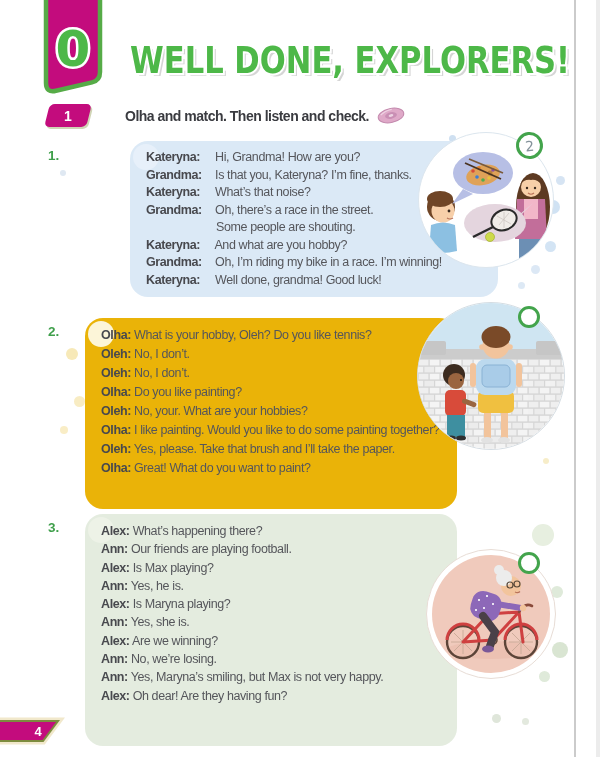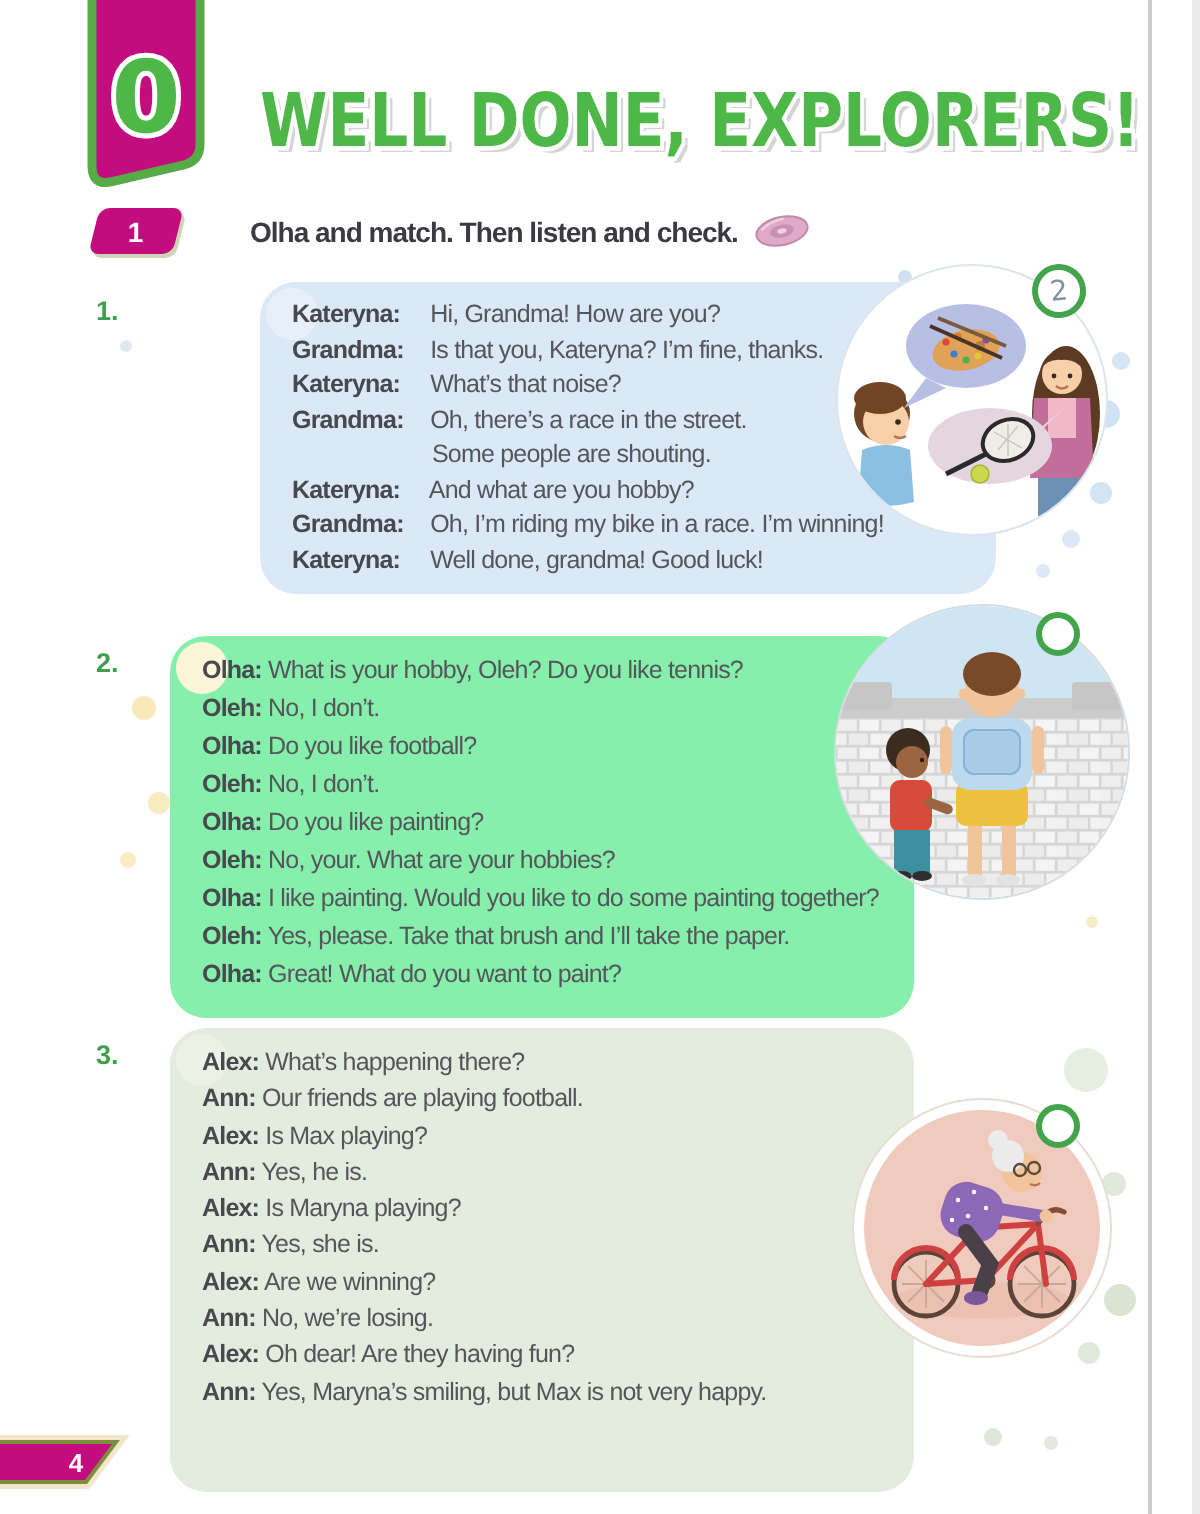--- a/index.html
+++ b/index.html
@@ -23,21 +23,21 @@
   .ex-badge span{transform:skewX(14deg);color:#fff;font-weight:bold;font-size:14px;}
   .ex-row{position:absolute;left:125px;top:106px;display:flex;align-items:center;gap:7px;}
   .ex-text{font-weight:bold;color:#3a3b40;font-size:14px;letter-spacing:-0.5px;}
 
   
   .dlg-num{position:absolute;left:48px;font-weight:bold;color:#3f9f4b;font-size:13.5px;}
   .num1{top:148px;} .num2{top:324px;} .num3{top:520px;}
   .blob{position:absolute;border-radius:18px;color:#55565b;font-size:12.5px;letter-spacing:-0.4px;}
   .blob .inner{position:relative;padding:8px 0 0 16px;}
   .blob1{left:85px;top:141px;width:368px;height:156px;background:#dbe9f6;margin-left:45px;}
-  .blob2{left:85px;top:318px;width:372px;height:191px;background:#86efac;}
+  .blob2{left:85px;top:318px;width:372px;height:191px;background:#eab308;}
   .blob3{left:85px;top:514px;width:372px;height:232px;background:#e4ecdf;}
   .line{white-space:nowrap;}
   .dlg1 .line{line-height:17.5px;}
   .dlg2 .line{line-height:19px;}
   .dlg3 .line{line-height:18.3px;}
   .spk{font-weight:bold;color:#48494e;}
   .dlg1 .spk{display:inline-block;width:66px;}
   .dlg1 .cont{padding-left:70px;}
   .corner{position:absolute;border-radius:50%;}
 
@@ -126,42 +126,41 @@
         <div class="line"><span class="spk">Kateryna:</span> <span class="utt">And what are you hobby?</span></div>
         <div class="line"><span class="spk">Grandma:</span> <span class="utt">Oh, I’m riding my bike in a race. I’m winning!</span></div>
         <div class="line"><span class="spk">Kateryna:</span> <span class="utt">Well done, grandma! Good luck!</span></div>
       </div>
   </div>
   <div class="blob blob2 dlg2">
     <div class="corner" style="left:3px;top:3px;width:26px;height:26px;background:#fcf5d8;"></div>
     <div class="inner">
         <div class="line"><span class="spk">Olha:</span> <span class="utt">What is your hobby, Oleh? Do you like tennis?</span></div>
         <div class="line"><span class="spk">Oleh:</span> <span class="utt">No, I don’t.</span></div>
-        <div class="line"><span class="spk">Olha:</span> <span class="utt">Do you like football?</span></div>
         <div class="line"><span class="spk">Oleh:</span> <span class="utt">No, I don’t.</span></div>
         <div class="line"><span class="spk">Olha:</span> <span class="utt">Do you like painting?</span></div>
         <div class="line"><span class="spk">Oleh:</span> <span class="utt">No, your. What are your hobbies?</span></div>
         <div class="line"><span class="spk">Olha:</span> <span class="utt">I like painting. Would you like to do some painting together?</span></div>
         <div class="line"><span class="spk">Oleh:</span> <span class="utt">Yes, please. Take that brush and I’ll take the paper.</span></div>
         <div class="line"><span class="spk">Olha:</span> <span class="utt">Great! What do you want to paint?</span></div>
       </div>
   </div>
   <div class="blob blob3 dlg3">
     <div class="corner" style="left:3px;top:3px;width:26px;height:26px;background:#edf2e7;"></div>
     <div class="inner">
         <div class="line"><span class="spk">Alex:</span> <span class="utt">What’s happening there?</span></div>
         <div class="line"><span class="spk">Ann:</span> <span class="utt">Our friends are playing football.</span></div>
         <div class="line"><span class="spk">Alex:</span> <span class="utt">Is Max playing?</span></div>
         <div class="line"><span class="spk">Ann:</span> <span class="utt">Yes, he is.</span></div>
         <div class="line"><span class="spk">Alex:</span> <span class="utt">Is Maryna playing?</span></div>
         <div class="line"><span class="spk">Ann:</span> <span class="utt">Yes, she is.</span></div>
         <div class="line"><span class="spk">Alex:</span> <span class="utt">Are we winning?</span></div>
         <div class="line"><span class="spk">Ann:</span> <span class="utt">No, we’re losing.</span></div>
+        <div class="line"><span class="spk">Ann:</span> <span class="utt">Yes, Maryna’s smiling, but Max is not very happy.</span></div>
         <div class="line"><span class="spk">Alex:</span> <span class="utt">Oh dear! Are they having fun?</span></div>
-        <div class="line"><span class="spk">Ann:</span> <span class="utt">Yes, Maryna’s smiling, but Max is not very happy.</span></div>
       </div>
   </div>
 
   <div class="photo photo1">
     <svg width="134" height="134" viewBox="0 0 134 134">
       <g>
         <circle cx="22" cy="74" r="14" fill="#6f4526"></circle>
         <circle cx="24" cy="78" r="11.5" fill="#f7cfa9"></circle>
         <ellipse cx="21" cy="66" rx="13" ry="8" fill="#6f4526"></ellipse>
         <circle cx="30" cy="78" r="1.4" fill="#3a2a20"></circle>

